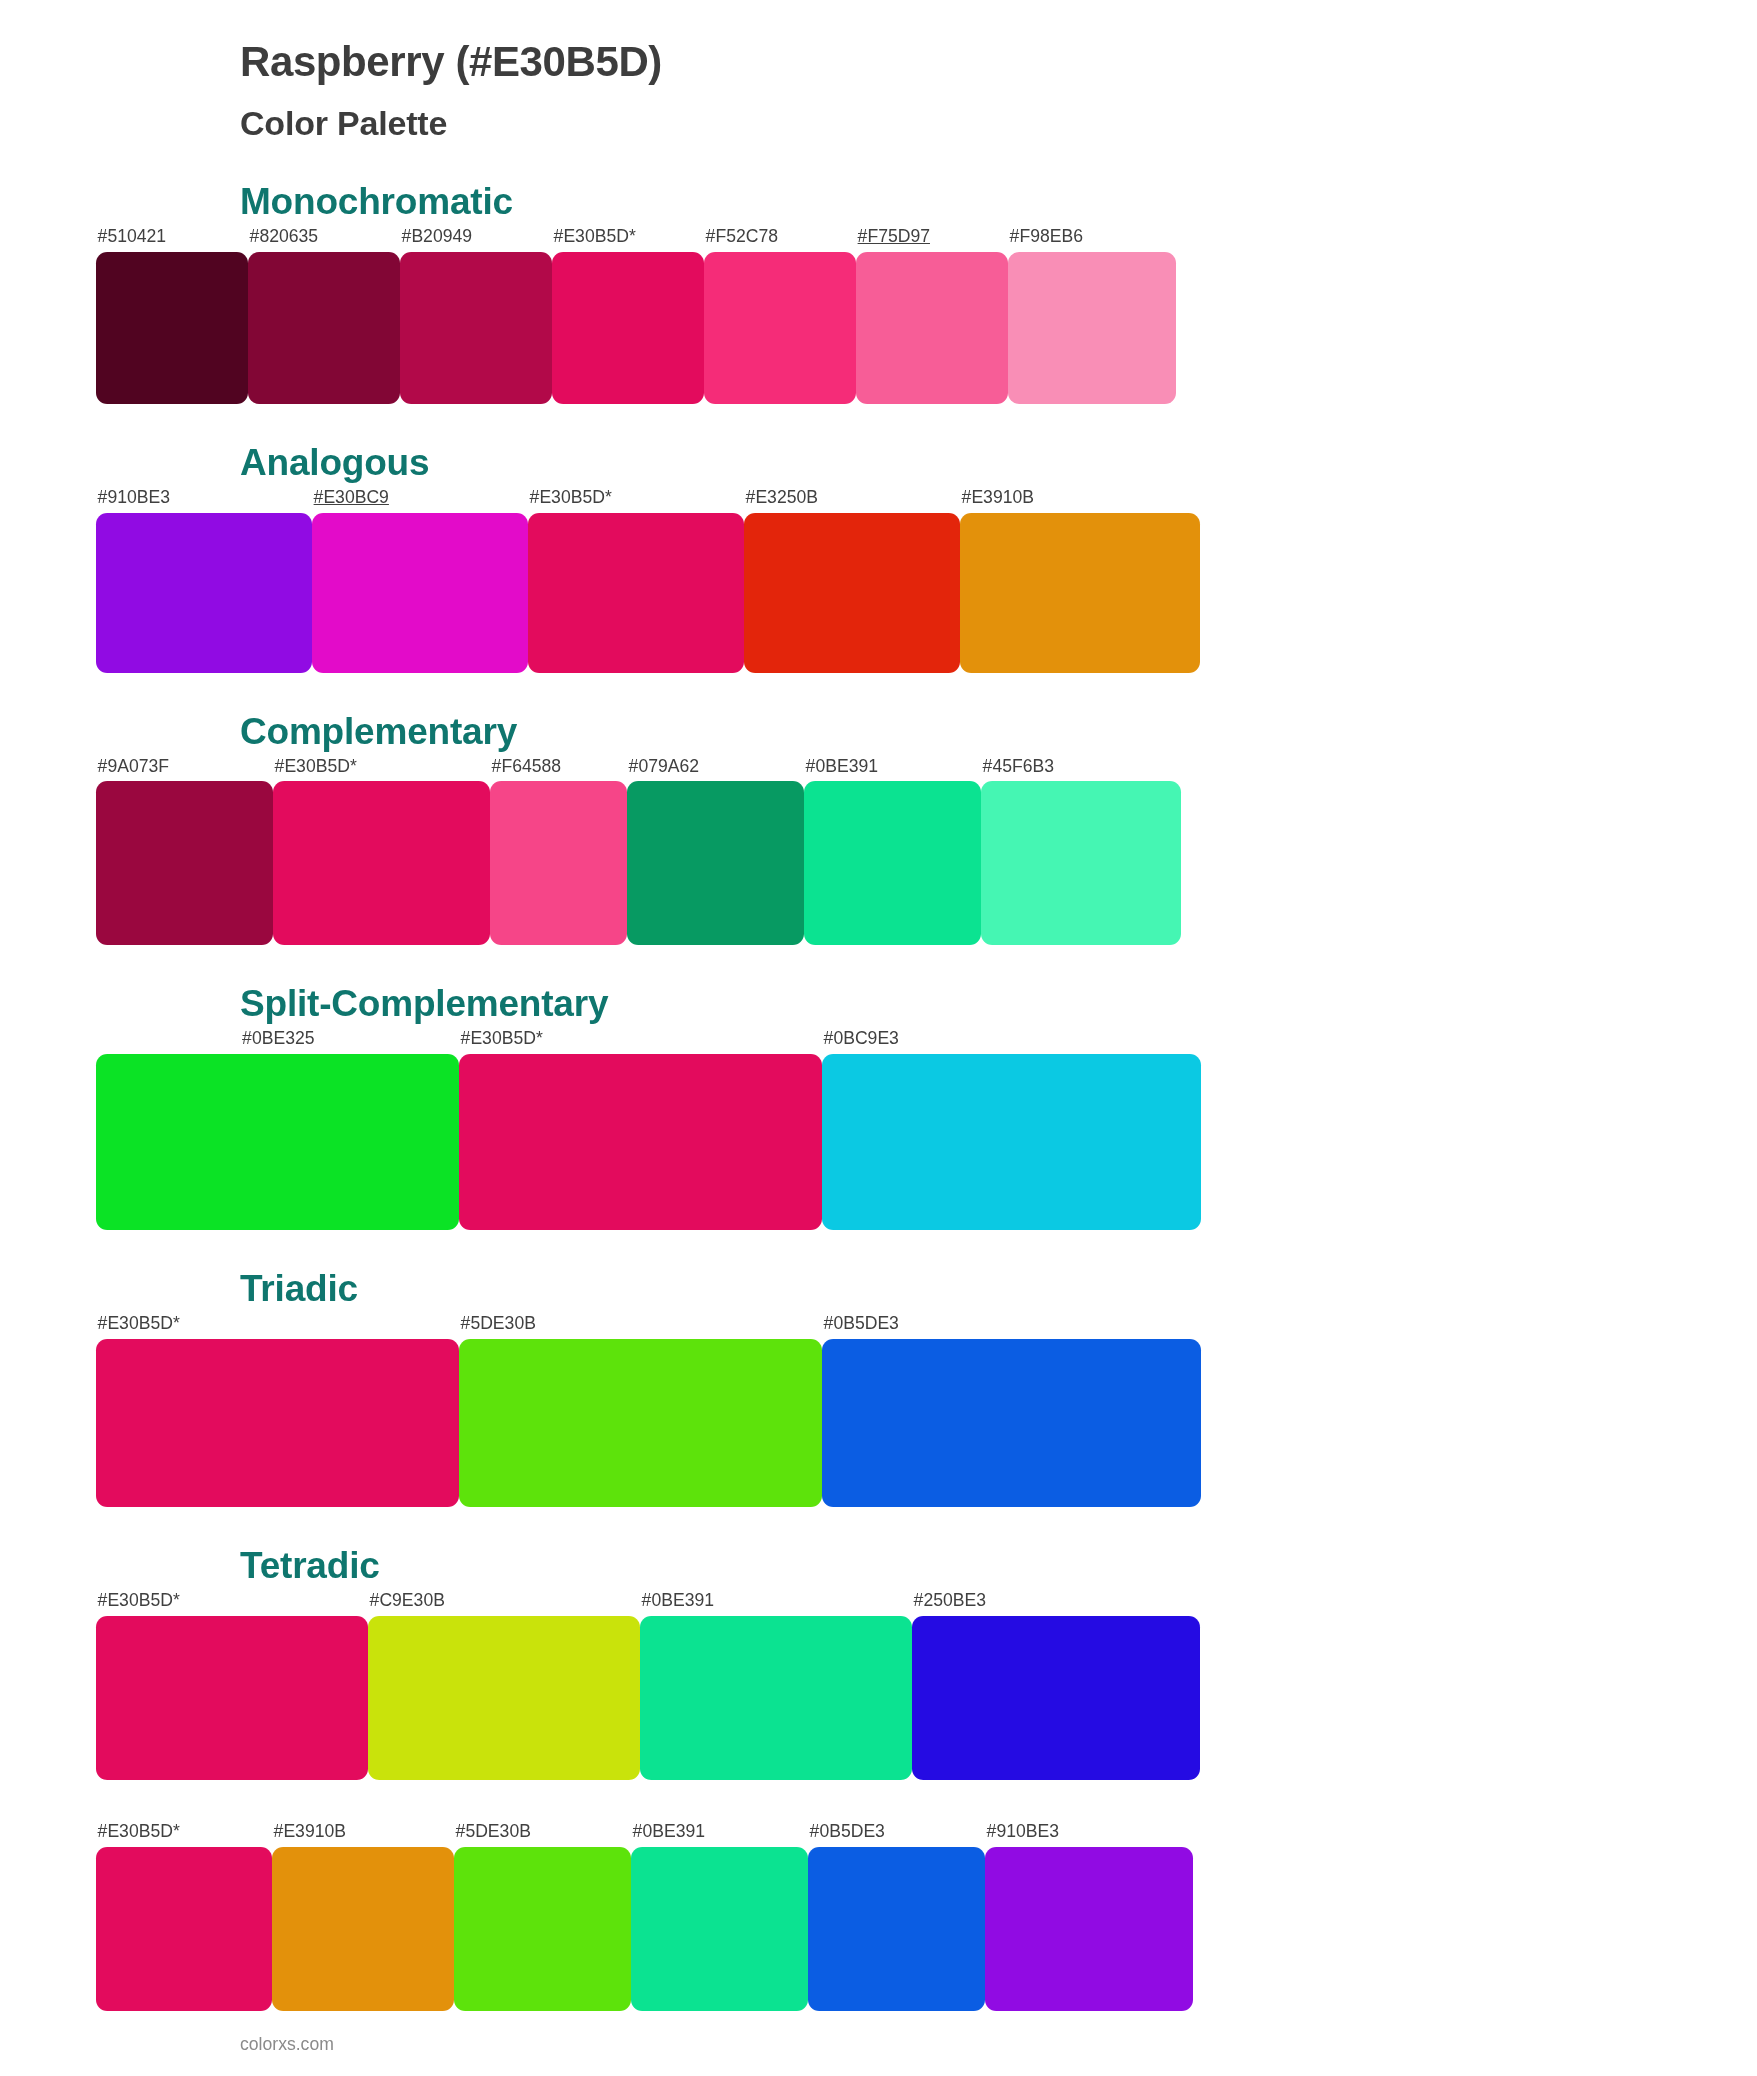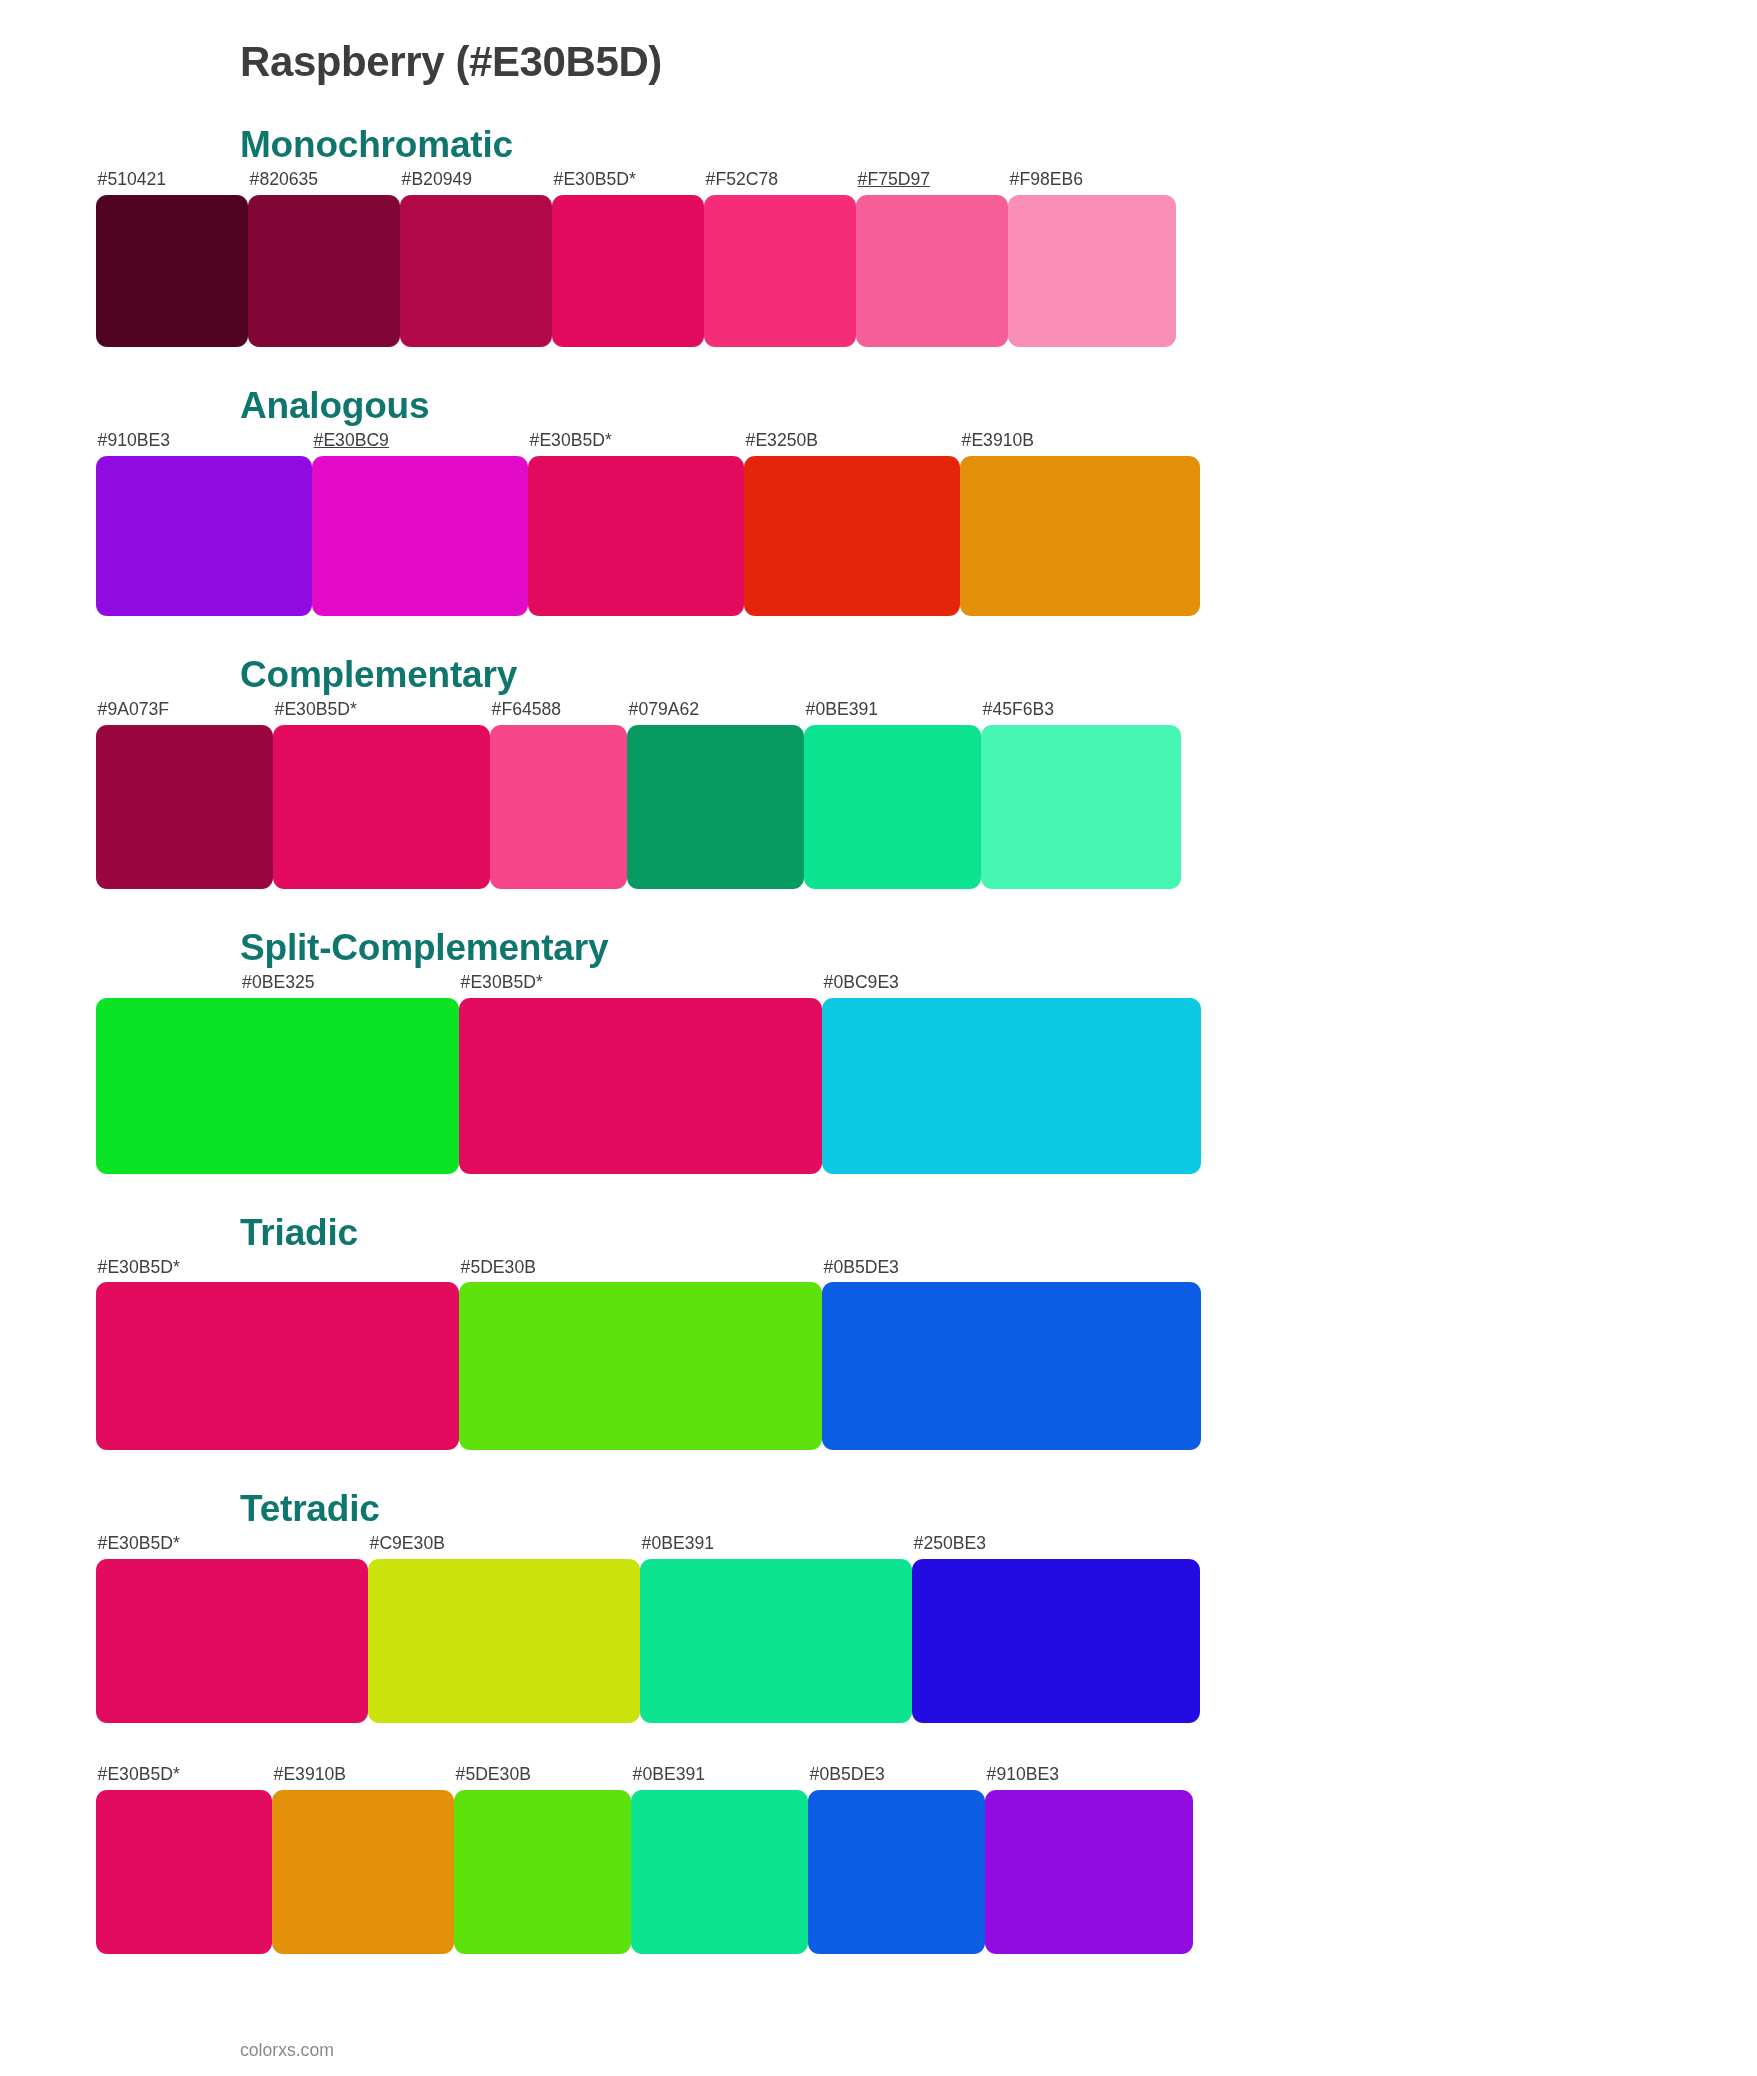--- a/index.html
+++ b/index.html
@@ -73,31 +73,32 @@
   .sec-analogous .swatch { height: 160px; }
   .sec-complementary .swatch { height: 164px; }
   .sec-split .swatch { height: 176px; }
   .sec-triadic .swatch { height: 168px; }
   .sec-tetradic .swatch { height: 164px; }
   .sec-hexadic .swatch { height: 164px; }
 
   .footer {
     position: absolute;
     left: 240px;
-    bottom: 16px;
+    bottom: 22px;
     font-size: 17.6px;
     color: #8a8a8a;
   }
 </style>
 </head>
 <body>
 
 <div class="page">
 
   <h1 class="title">Raspberry (#E30B5D)</h1>
+  <h2 class="subtitle">Color Palette</h2>
 
   <div id="sections-root">
       <div class="section sec-monochromatic">
         <div class="section-title">Monochromatic</div>
         <div class="swatch-wrap">
           <div class="labels">
             <div class="label" style="width: 152px;">#510421</div>
             <div class="label" style="width: 152px;">#820635</div>
             <div class="label" style="width: 152px;">#B20949</div>
             <div class="label" style="width: 152px;">#E30B5D*</div>

